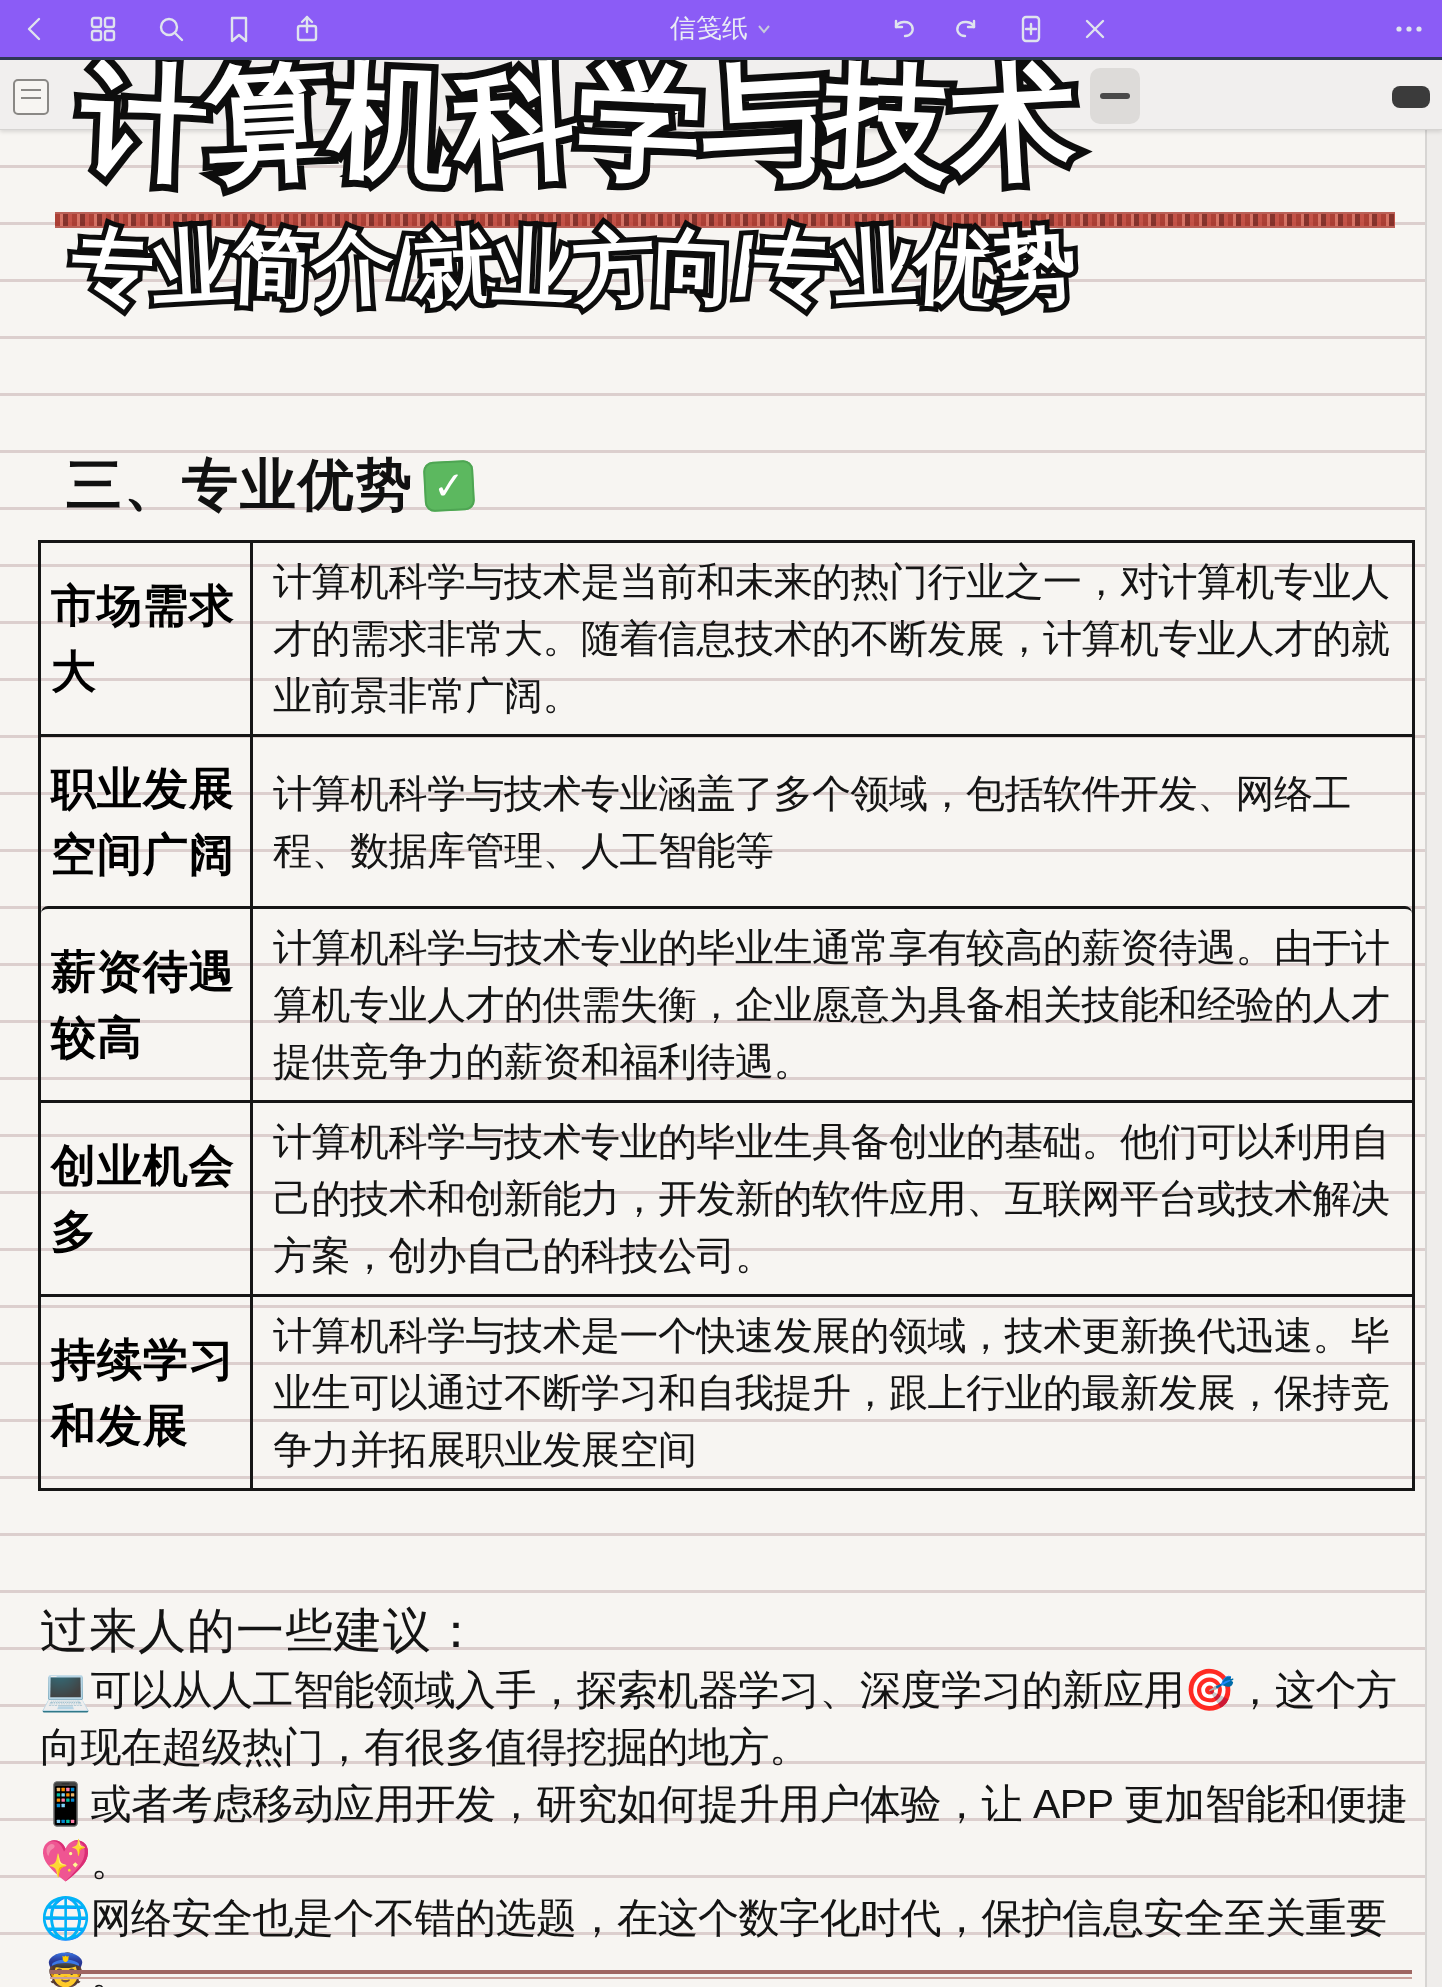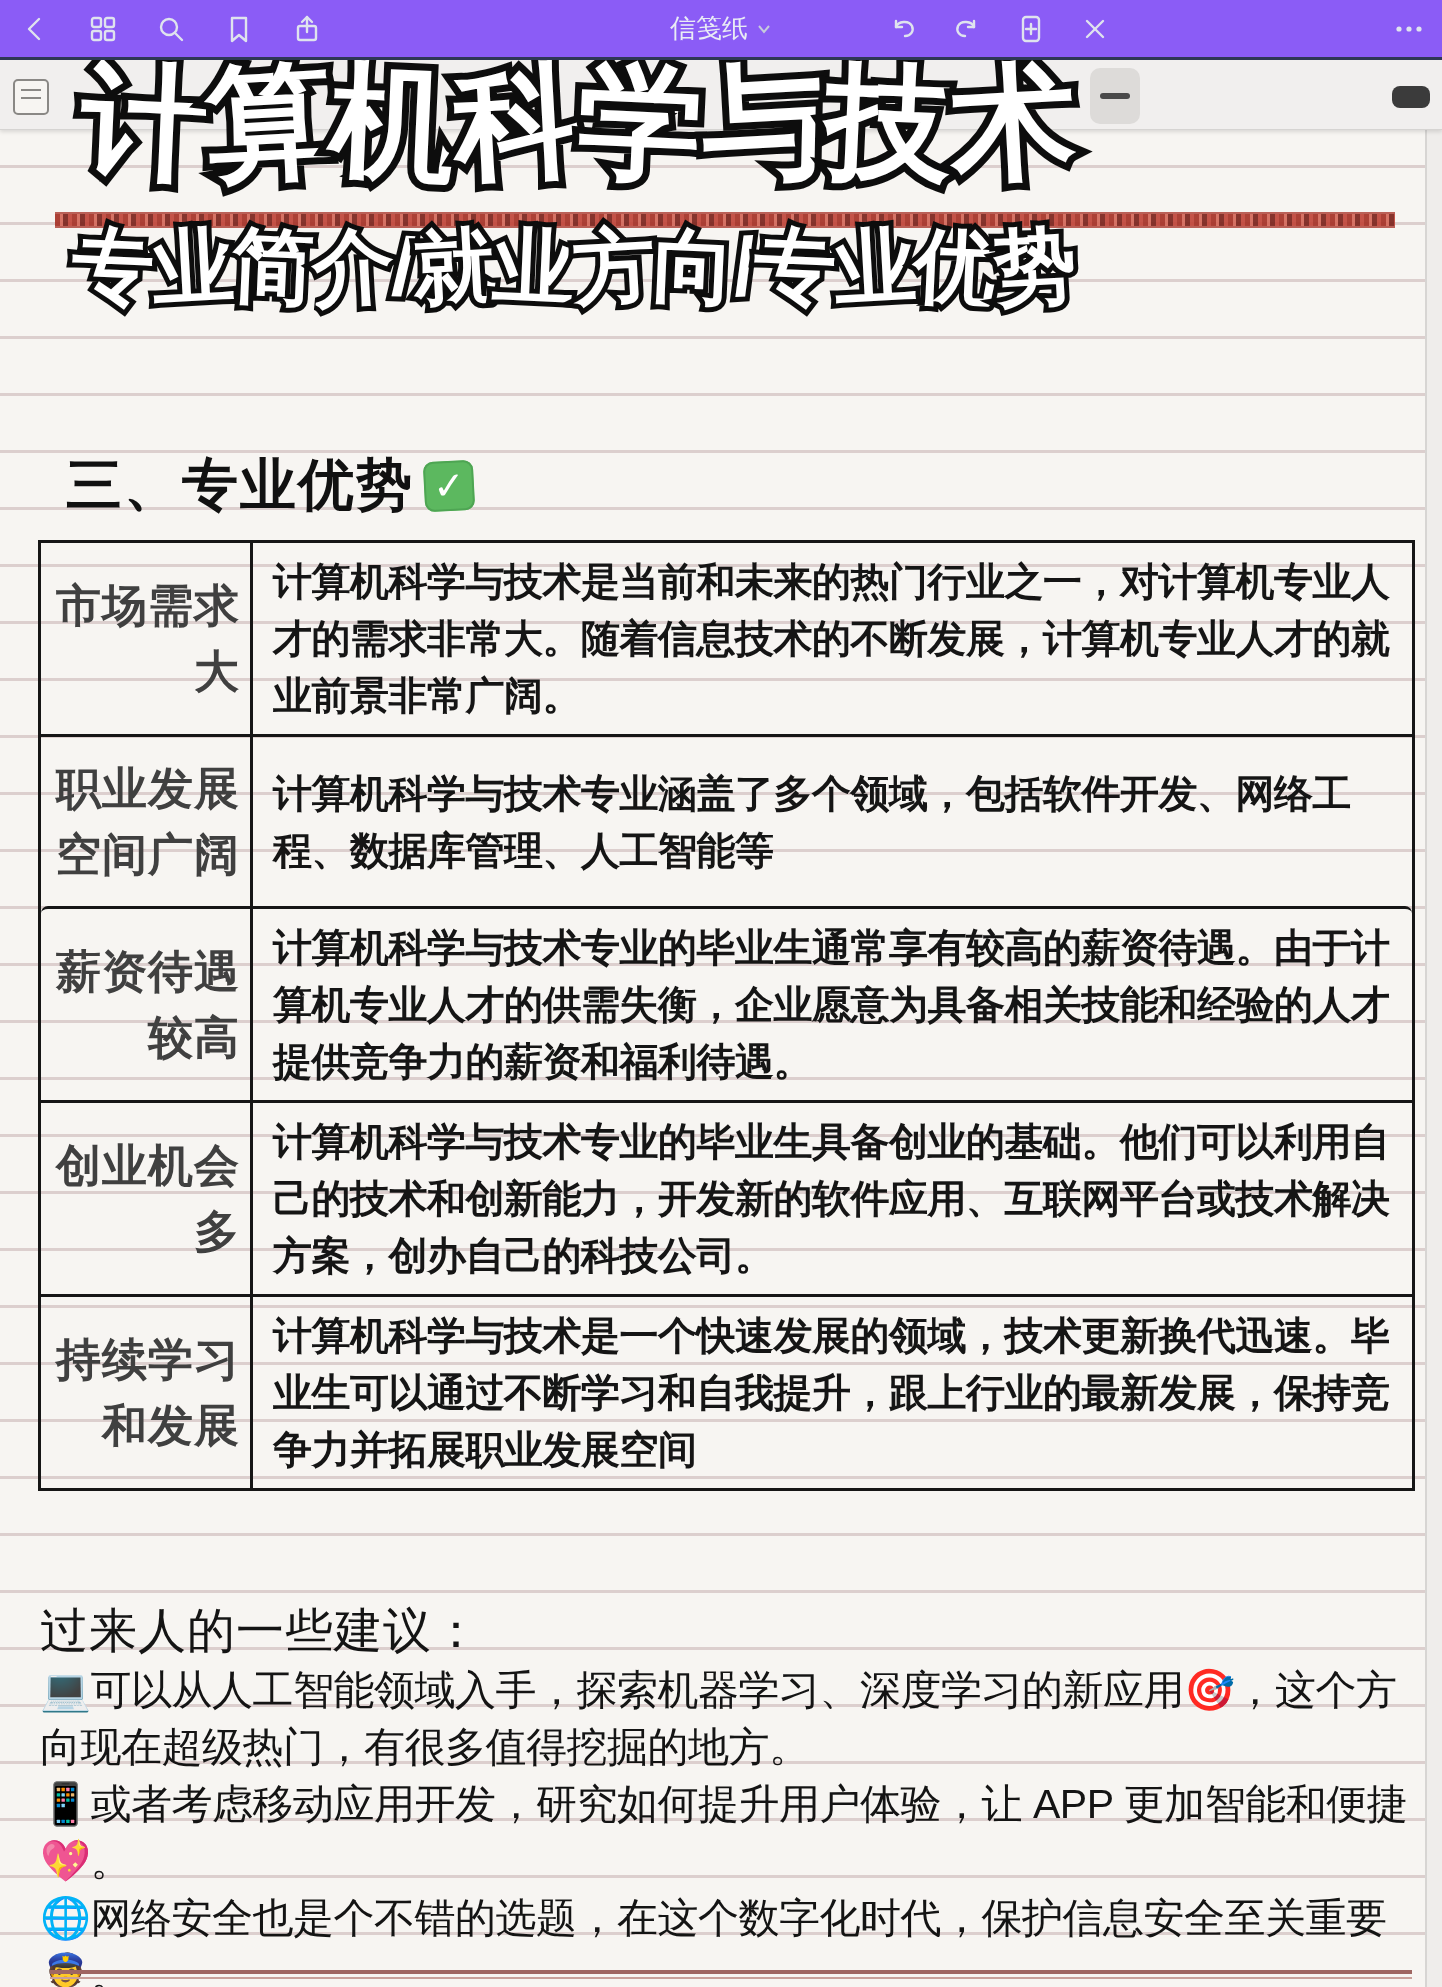--- a/index.html
+++ b/index.html
@@ -57,24 +57,24 @@
                  width:50px; height:50px; border-radius:10px; background:#5cb85f;
                  color:#fff; font-size:38px; font-weight:900; transform:rotate(-3deg);
                  box-shadow:inset 0 0 0 2px #4ea553; letter-spacing:0; }
 
   
   .adv-table { position:absolute; top:540px; left:38px; width:1377px; z-index:2;
                border:3px solid #161616; }
   .trow { display:grid; grid-template-columns:212px 1fr; }
   .trow + .trow { border-top:3px solid #161616; }
   .tlabel { border-right:3px solid #161616; display:flex; align-items:center; justify-content:center;
-            text-align:right; color:#404040; font-size:45px; font-weight:900; line-height:1.45;
+            text-align:left; color:#000000; font-size:45px; font-weight:900; line-height:1.45;
             padding:3px 10px; letter-spacing:1px; }
   .tcontent { display:flex; align-items:center; padding:10px 12px 10px 20px;
-              color:#151515; font-size:39px; font-weight:700; line-height:57px; letter-spacing:-0.5px; }
+              color:#151515; font-size:39px; font-weight:400; line-height:57px; letter-spacing:-0.5px; }
   .r1 { min-height:182px; } .r2 { min-height:172px; } .r3 { min-height:178px;border-radius:7px; }
   .r4 { min-height:172px; } .r5 { min-height:188px; }
 
   
   .advice { position:absolute; top:1452px; left:40px; width:1382px; z-index:2; color:#141414; }
   .advice-heading { font-size:48px; font-weight:400; line-height:62px; letter-spacing:1px;margin-top:18px; }
   .advice p { font-size:41px; font-weight:400; line-height:57px; letter-spacing:-0.5px; }
 
   .bottom-line  { position:absolute; top:1840px; left:50px; width:1362px; height:4px; background:#9f6662; z-index:2; }
   .bottom-line2 { position:absolute; top:1847px; left:50px; width:1362px; height:2px; background:#c9a09a; z-index:2; }

